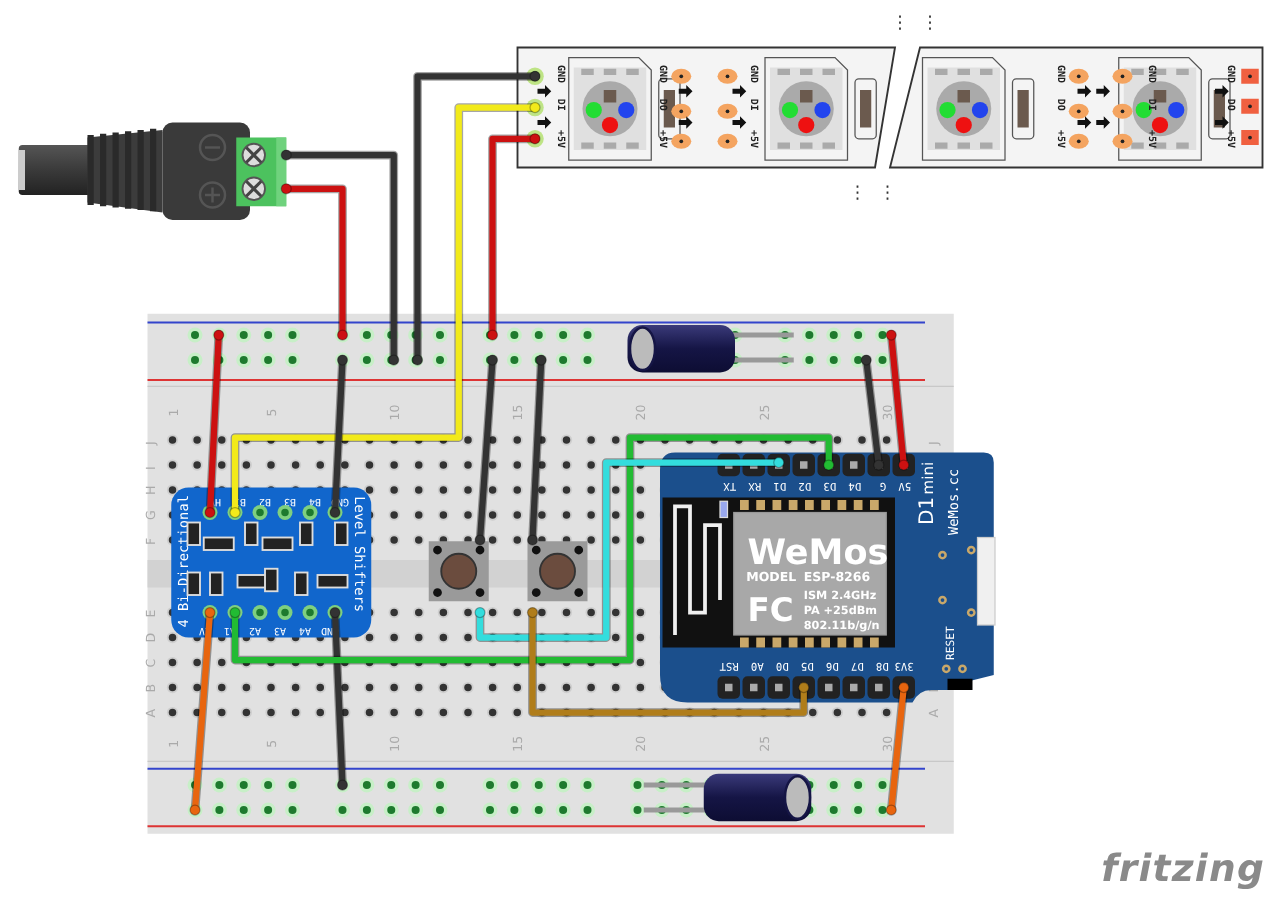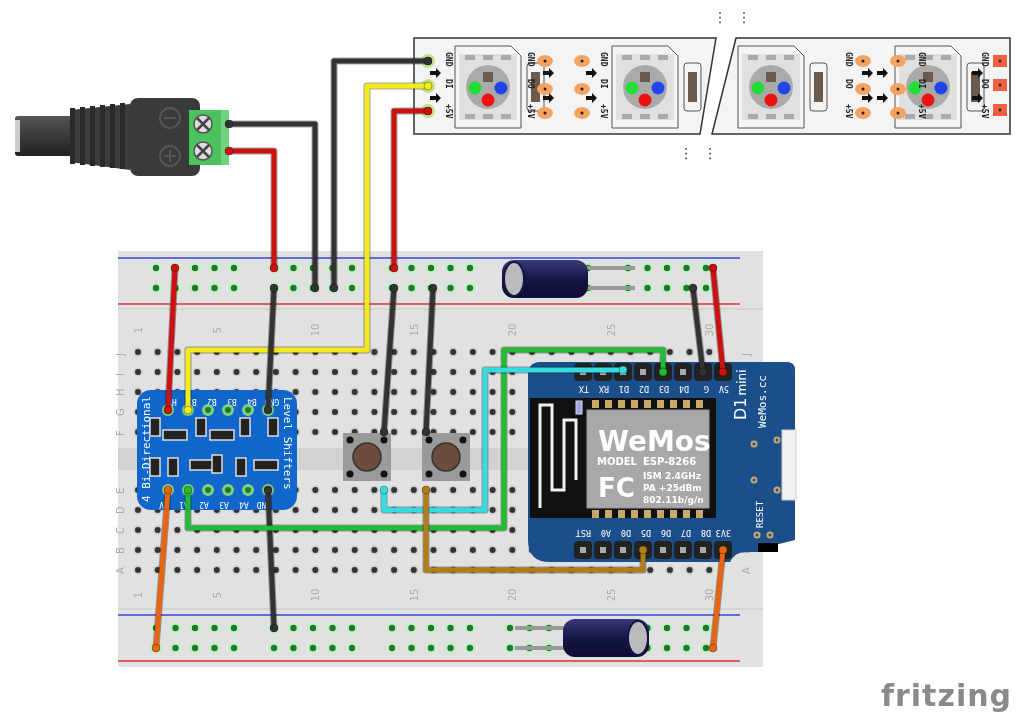--- a/index.html
+++ b/index.html
@@ -1,19 +1,19 @@
 <!DOCTYPE html>
 <html><head>
 <meta charset="utf-8">
 <style>
   html,body{margin:0;padding:0;background:#ffffff;}
   body{width:1024px;height:719px;position:relative;overflow:hidden;font-family:"DejaVu Sans",sans-serif;}
   #stage{position:absolute;left:0;top:0;}
   .mono{font-family:"DejaVu Sans Mono",monospace;}
-  .logo{position:absolute;right:12px;bottom:6px;font-family:"DejaVu Sans",sans-serif;font-size:30px;color:#8a8a8a;letter-spacing:1px;font-weight:bold;}
+  .logo{position:absolute;right:12px;bottom:6px;font-family:"DejaVu Sans",sans-serif;font-size:30px;color:#8a8a8a;letter-spacing:1px;font-weight:bold;font-style:italic;}
 </style>
 </head>
 <body>
 
 <svg id="stage" width="1024" height="719" viewBox="0 0 1024 719">
   <defs>
     <radialGradient id="hole" cx="50%" cy="50%" r="50%">
       <stop offset="0%" stop-color="#1e7a2e"></stop>
       <stop offset="55%" stop-color="#1e7a2e"></stop>
       <stop offset="60%" stop-color="#8fe08f"></stop>

